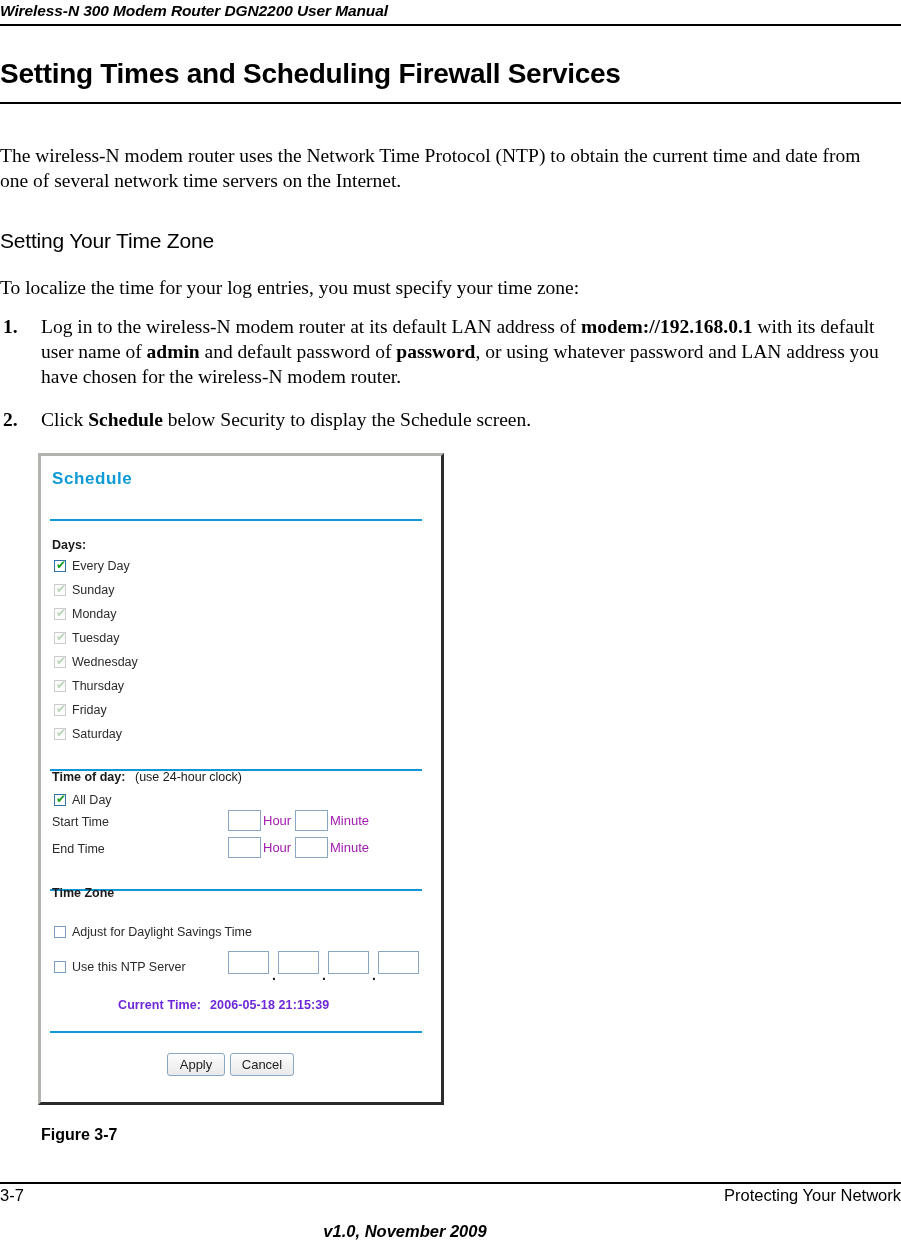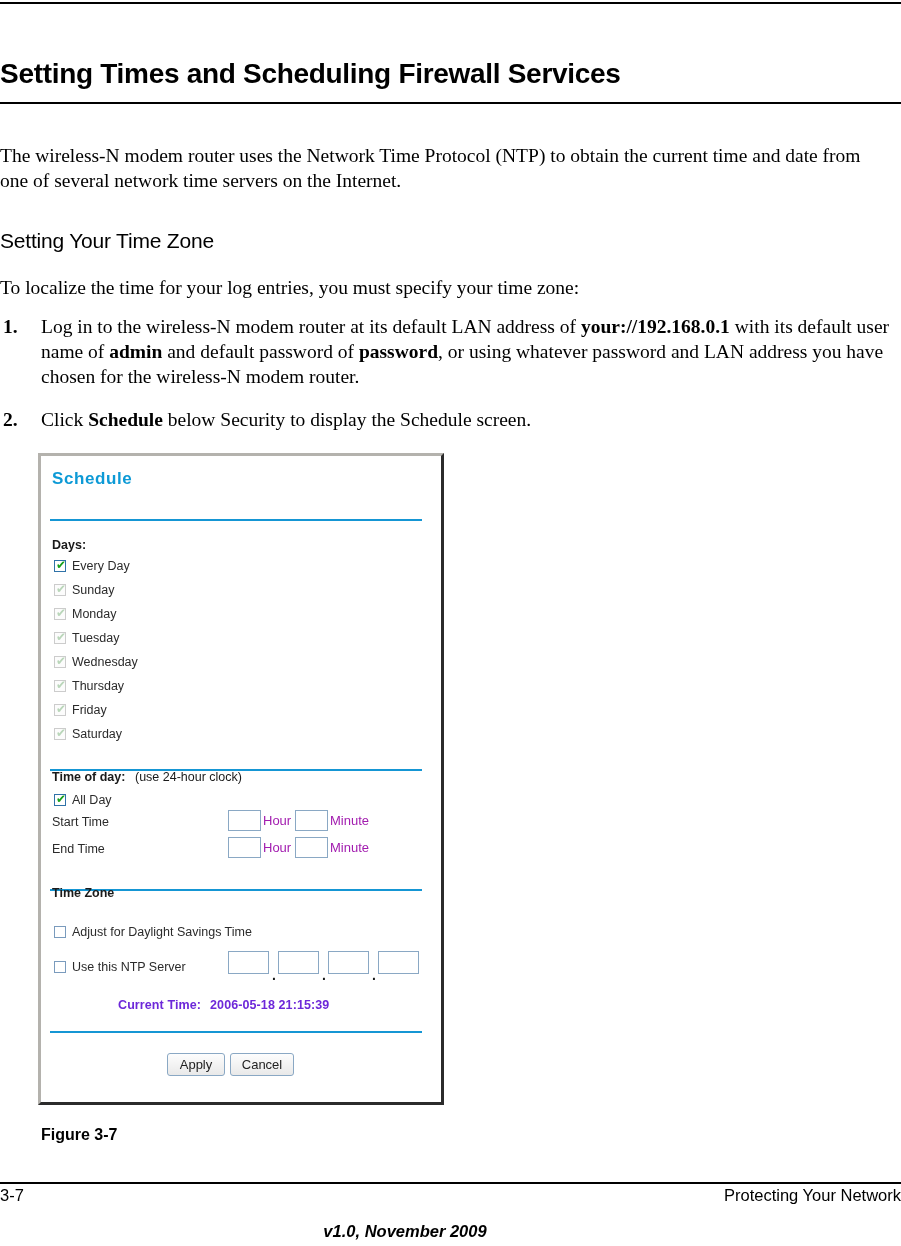--- a/index.html
+++ b/index.html
@@ -333,35 +333,36 @@
     font-style: italic;
     font-weight: bold;
     font-size: 16.5px;
   }
   b.bold { font-weight: bold; }
 </style>
 </head>
 <body>
 
 <div class="page-header">
+  <div class="header-title">Wireless-N 300 Modem Router DGN2200 User Manual</div>
   <div class="header-rule"></div>
 </div>
 
 <div class="chapter-title">Setting Times and Scheduling Firewall Services</div>
 <div class="title-rule"></div>
 
 <div class="body-para" id="intro-para">The wireless-N modem router uses the Network Time Protocol (NTP) to obtain the current time and date from one of several network time servers on the Internet.</div>
 
 <div class="section-heading">Setting Your Time Zone</div>
 
 <div class="body-para" id="lead-in">To localize the time for your log entries, you must specify your time zone:</div>
 
 <div class="step" id="step-1">
   <span class="num">1.</span>
-  <div class="txt"><span>Log in to the wireless-N modem router at its default LAN address of </span><b class="bold">your://192.168.0.1</b><span> with its default user name of </span><b class="bold">admin</b><span> and default password of </span><b class="bold">password</b><span>, or using whatever password and LAN address you have chosen for the wireless-N modem router.</span></div>
+  <div class="txt"><span>Log in to the wireless-N modem router at its default LAN address of </span><b class="bold">modem://192.168.0.1</b><span> with its default user name of </span><b class="bold">admin</b><span> and default password of </span><b class="bold">password</b><span>, or using whatever password and LAN address you have chosen for the wireless-N modem router.</span></div>
 </div>
 
 <div class="step" id="step-2">
   <span class="num">2.</span>
   <div class="txt"><span>Click </span><b class="bold">Schedule</b><span> below Security to display the Schedule screen.</span></div>
 </div>
 
 <div class="figure-wrap">
   <div class="figure-inner">
 

